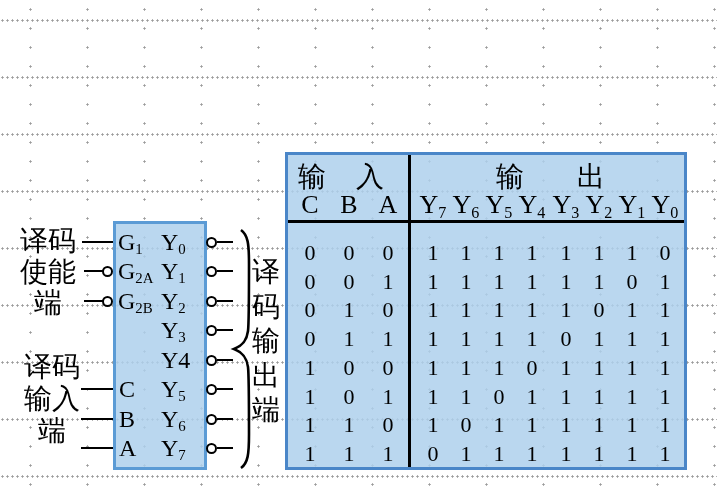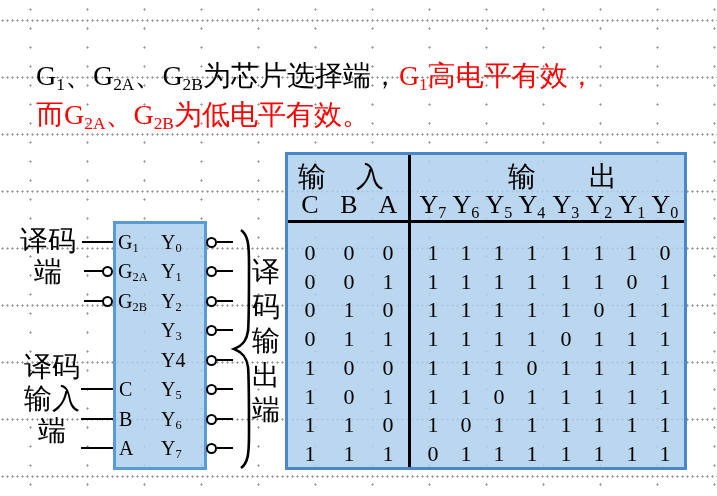--- a/index.html
+++ b/index.html
@@ -19,21 +19,21 @@
   }
   #desc{left:36px;top:56px;width:670px;font-size:28px;line-height:39px;}
   .red{color:#ff0000;}
   sub{font-size:0.62em;line-height:0;vertical-align:-0.28em;}
 
   
   #chip-body{
     left:113px;top:221px;width:94px;height:249px;box-sizing:border-box;
     border:3px solid #5b9bd5;background:rgba(174,208,236,0.85);
   }
-  .pin-label{font-size:20px;line-height:32px;white-space:nowrap;}
+  .pin-label{font-size:24px;line-height:32px;white-space:nowrap;}
   .wire{height:0;border-top:2px solid #000;}
   .bubble{
     width:7px;height:7px;border:2px solid #000;border-radius:50%;
     background:#fff;box-sizing:content-box;
   }
   .group-label{font-size:28px;line-height:31px;text-align:center;white-space:nowrap;}
   #input-group-label{line-height:32px;}
   #output-group-label{left:249px;top:255px;width:34px;font-size:28px;line-height:34.6px;text-align:center;}
 
   
@@ -47,27 +47,24 @@
   .tt-hdr2{top:36px;height:28px;line-height:28px;font-size:26px;}
   .tt-cell{position:absolute;transform:translateX(-50%);white-space:nowrap;}
   .tt-row{position:absolute;left:0;width:100%;height:28px;line-height:28px;font-size:22px;}
 </style>
 </head>
 <body>
 
 <div id="slide">
 
 
-  <div id="desc" class="abs">
-    <div><span>G<sub>1</sub>、G<sub>2A</sub>、G<sub>2B</sub>为芯片选择端，</span><span class="red">G<sub>1</sub>高电平有效，</span></div>
-    <div class="red">而G<sub>2A</sub>、G<sub>2B</sub>为低电平有效。</div>
-  </div>
 
   <div class="abs group-label" style="left:12px;top:225px;width:72px;">
     <div>译码</div>
+    <div>使能</div>
     <div>端</div>
   </div>
   <div id="input-group-label" class="abs group-label" style="left:16px;top:351px;width:72px;">
     <div>译码</div>
     <div>输入</div>
     <div>端</div>
   </div>
 
   <div id="chip-body" class="abs"></div>
 
@@ -128,21 +125,21 @@
     <div>输</div>
     <div>出</div>
     <div>端</div>
   </div>
 
   <div id="truth-table" class="abs">
     <div id="tt-vdiv" class="abs"></div>
     <div id="tt-hdiv" class="abs"></div>
 
     <div class="abs tt-hdr-cn" style="left:10px;letter-spacing:30px;">输入</div>
-    <div class="abs tt-hdr-cn" style="left:220px;letter-spacing:53px;">输出</div>
+    <div class="abs tt-hdr-cn" style="left:208px;letter-spacing:53px;">输出</div>
 
     <span class="tt-cell tt-hdr2" style="left:22px;">C</span>
     <span class="tt-cell tt-hdr2" style="left:61px;">B</span>
     <span class="tt-cell tt-hdr2" style="left:100px;">A</span>
 
     <span class="tt-cell tt-hdr2" style="left:145px;">Y<sub>7</sub></span>
     <span class="tt-cell tt-hdr2" style="left:178px;">Y<sub>6</sub></span>
     <span class="tt-cell tt-hdr2" style="left:211px;">Y<sub>5</sub></span>
     <span class="tt-cell tt-hdr2" style="left:244px;">Y<sub>4</sub></span>
     <span class="tt-cell tt-hdr2" style="left:278px;">Y<sub>3</sub></span>

